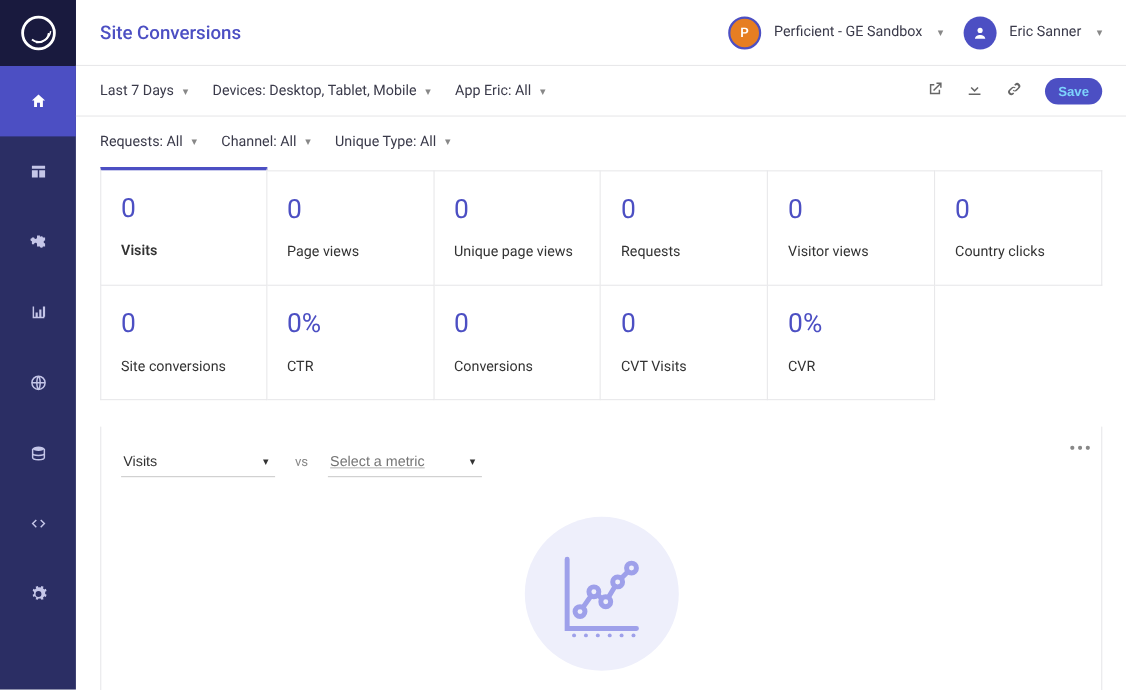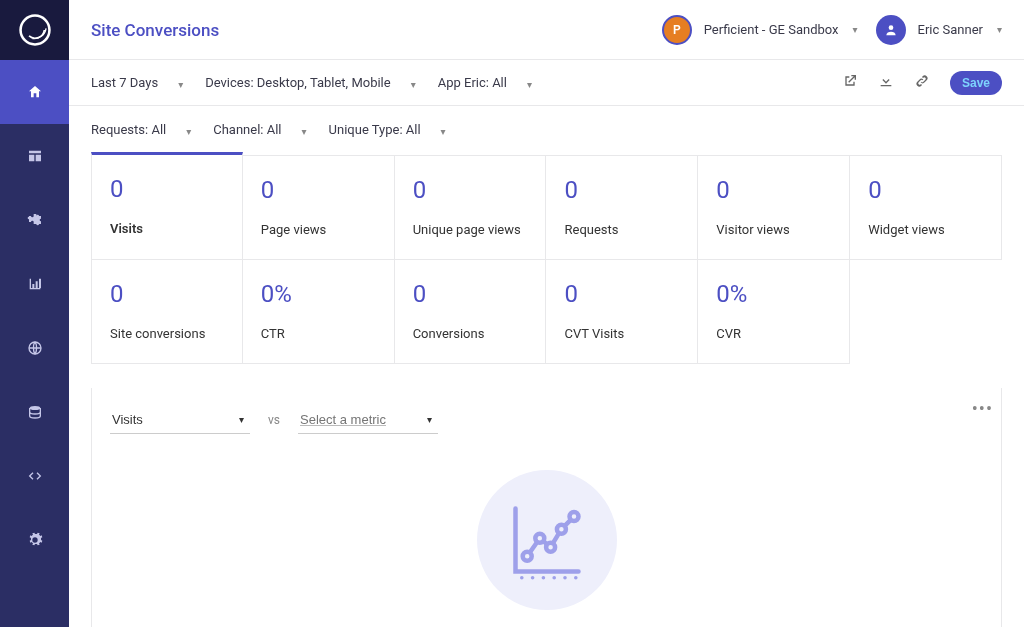--- a/index.html
+++ b/index.html
@@ -68,21 +68,21 @@
   
   .filterbar {
     height: 46px;
     display: flex; align-items: center;
     padding: 0 22px;
     border-bottom: 1px solid #e8e8ea;
     gap: 22px;
     color: #3a3a4a;
   }
   .filterbar.secondary { border-bottom: none; }
-  .filter-pill { display: flex; align-items: flex-end; gap: 18px; cursor: pointer; font-size: 13px; }
+  .filter-pill { display: flex; align-items: center; gap: 6px; cursor: pointer; font-size: 13px; }
   .filterbar-right { margin-left: auto; display: flex; align-items: center; gap: 20px; }
   .action-icon { color: #666; cursor: pointer; }
   .action-icon svg { width: 16px; height: 16px; fill: currentColor; }
   .save-btn {
     background: #4c4fc3; color: #7dd3fc; border: none;
     padding: 5px 12px; border-radius: 12px; font-size: 12px; font-weight: 600;
     cursor: pointer;
   }
 
   
@@ -302,21 +302,21 @@
             <div class="metric-card">
               <div class="metric-value">0</div>
               <div class="metric-label">Requests</div>
             </div>
             <div class="metric-card">
               <div class="metric-value">0</div>
               <div class="metric-label">Visitor views</div>
             </div>
             <div class="metric-card">
               <div class="metric-value">0</div>
-              <div class="metric-label">Widget views</div>
+              <div class="metric-label">Country clicks</div>
             </div>
           </div>
         <div class="metric-row" id="metrics-row-2">
             <div class="metric-card">
               <div class="metric-value">0</div>
               <div class="metric-label">Site conversions</div>
             </div>
             <div class="metric-card">
               <div class="metric-value">0%</div>
               <div class="metric-label">CTR</div>

